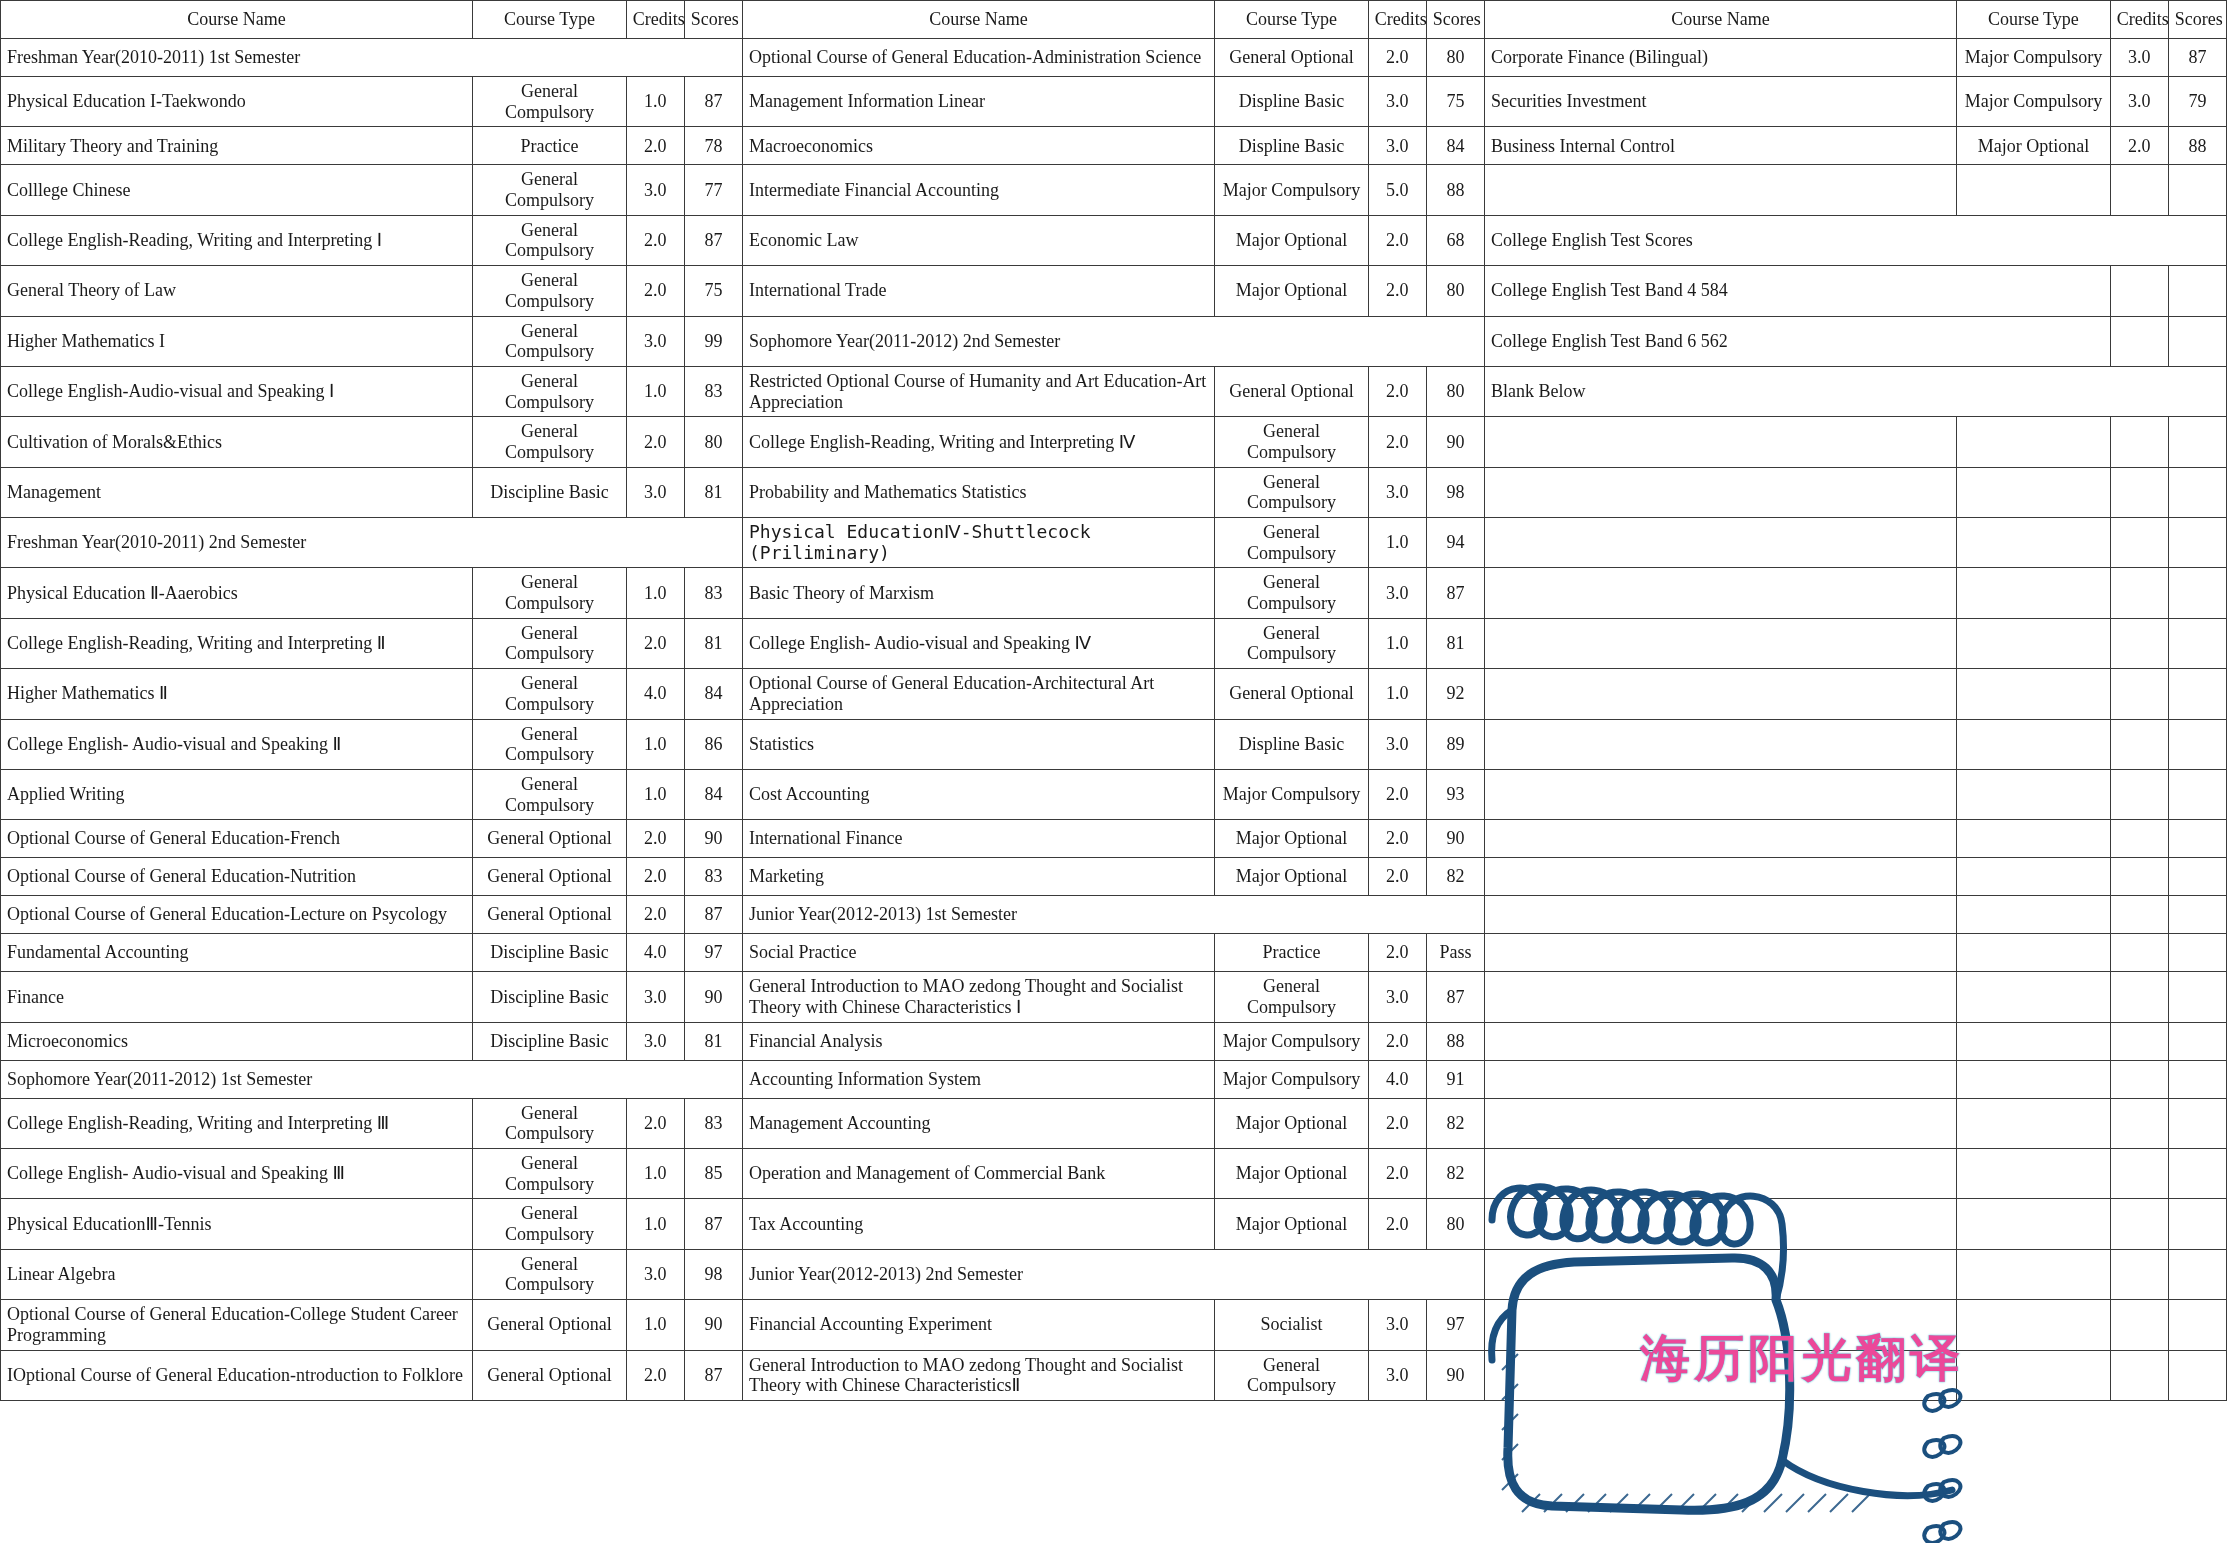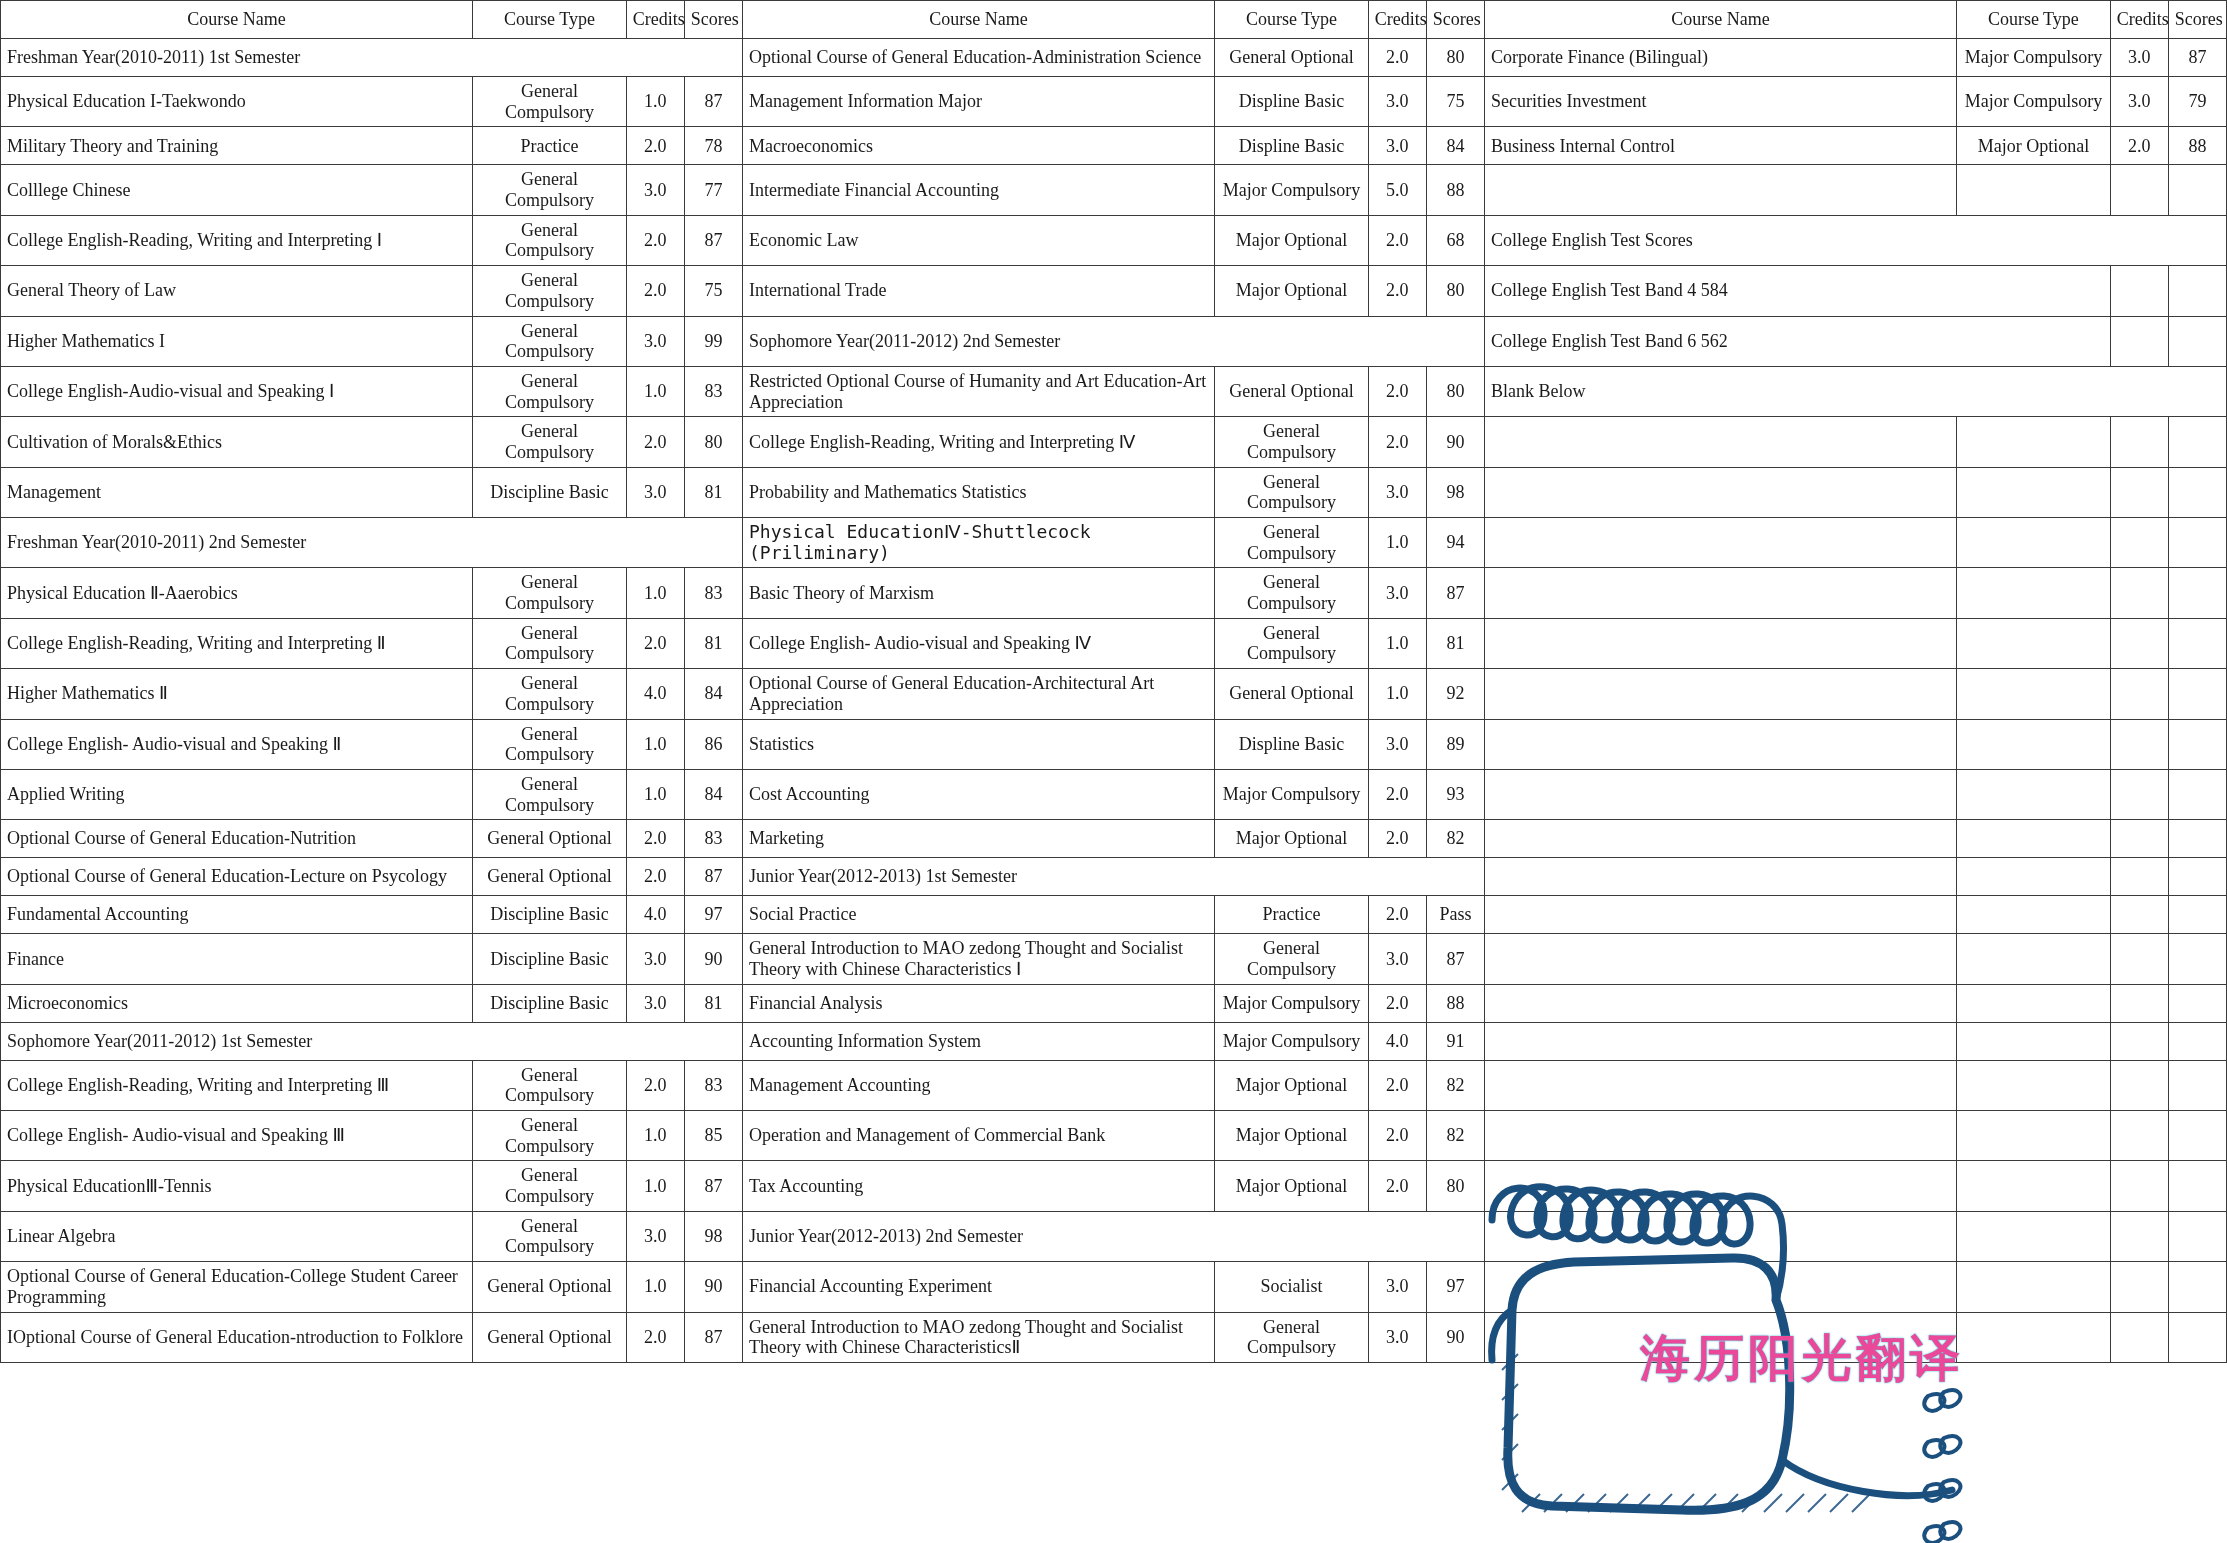--- a/index.html
+++ b/index.html
@@ -125,21 +125,21 @@
           <td class="name">Corporate Finance (Bilingual)</td>
           <td class="ctr">Major Compulsory</td>
           <td class="ctr">3.0</td>
           <td class="ctr">87</td>
         </tr>
         <tr>
           <td class="name bold">Physical Education I-Taekwondo</td>
           <td class="ctr">General Compulsory</td>
           <td class="ctr">1.0</td>
           <td class="ctr">87</td>
-          <td class="name">Management Information Major</td>
+          <td class="name">Management Information Linear</td>
           <td class="ctr">Displine Basic</td>
           <td class="ctr">3.0</td>
           <td class="ctr">75</td>
           <td class="name">Securities Investment</td>
           <td class="ctr">Major Compulsory</td>
           <td class="ctr">3.0</td>
           <td class="ctr">79</td>
         </tr>
         <tr>
           <td class="name">Military Theory and Training</td>
@@ -311,20 +311,34 @@
         </tr>
         <tr>
           <td class="name">Applied Writing</td>
           <td class="ctr">General Compulsory</td>
           <td class="ctr">1.0</td>
           <td class="ctr">84</td>
           <td class="name">Cost Accounting</td>
           <td class="ctr">Major Compulsory</td>
           <td class="ctr">2.0</td>
           <td class="ctr">93</td>
+          <td class="name"></td>
+          <td class="ctr"></td>
+          <td class="ctr"></td>
+          <td class="ctr"></td>
+        </tr>
+        <tr>
+          <td class="name">Optional Course of General Education-French</td>
+          <td class="ctr">General Optional</td>
+          <td class="ctr">2.0</td>
+          <td class="ctr">90</td>
+          <td class="name">International Finance</td>
+          <td class="ctr">Major Optional</td>
+          <td class="ctr">2.0</td>
+          <td class="ctr">90</td>
           <td class="name"></td>
           <td class="ctr"></td>
           <td class="ctr"></td>
           <td class="ctr"></td>
         </tr>
         <tr>
           <td class="name">Optional Course of General Education-Nutrition</td>
           <td class="ctr">General Optional</td>
           <td class="ctr">2.0</td>
           <td class="ctr">83</td>

